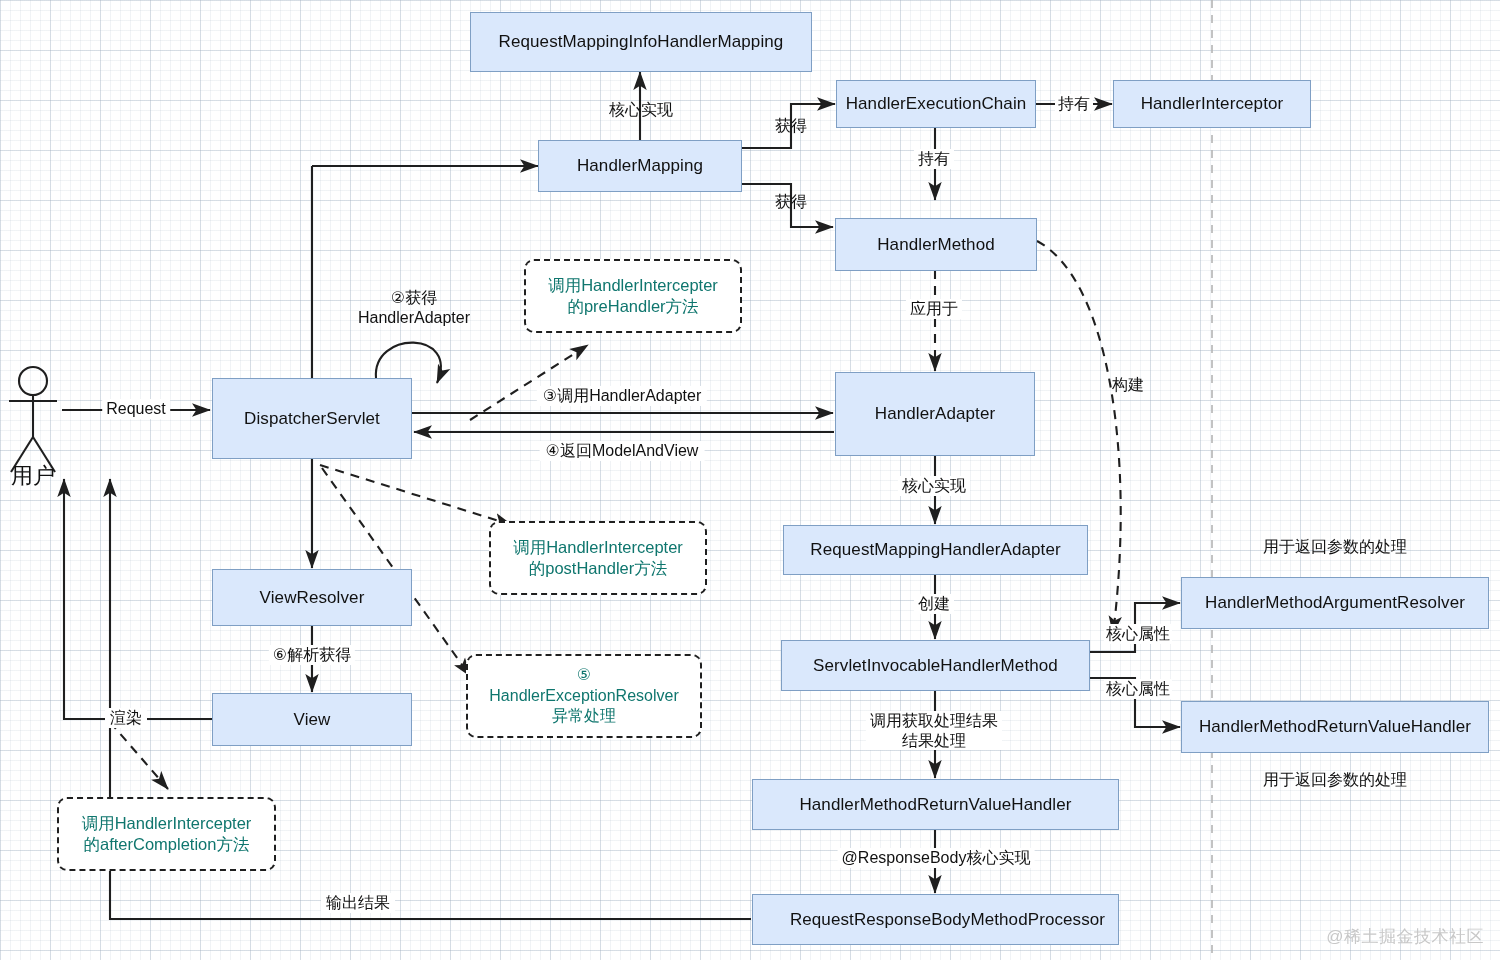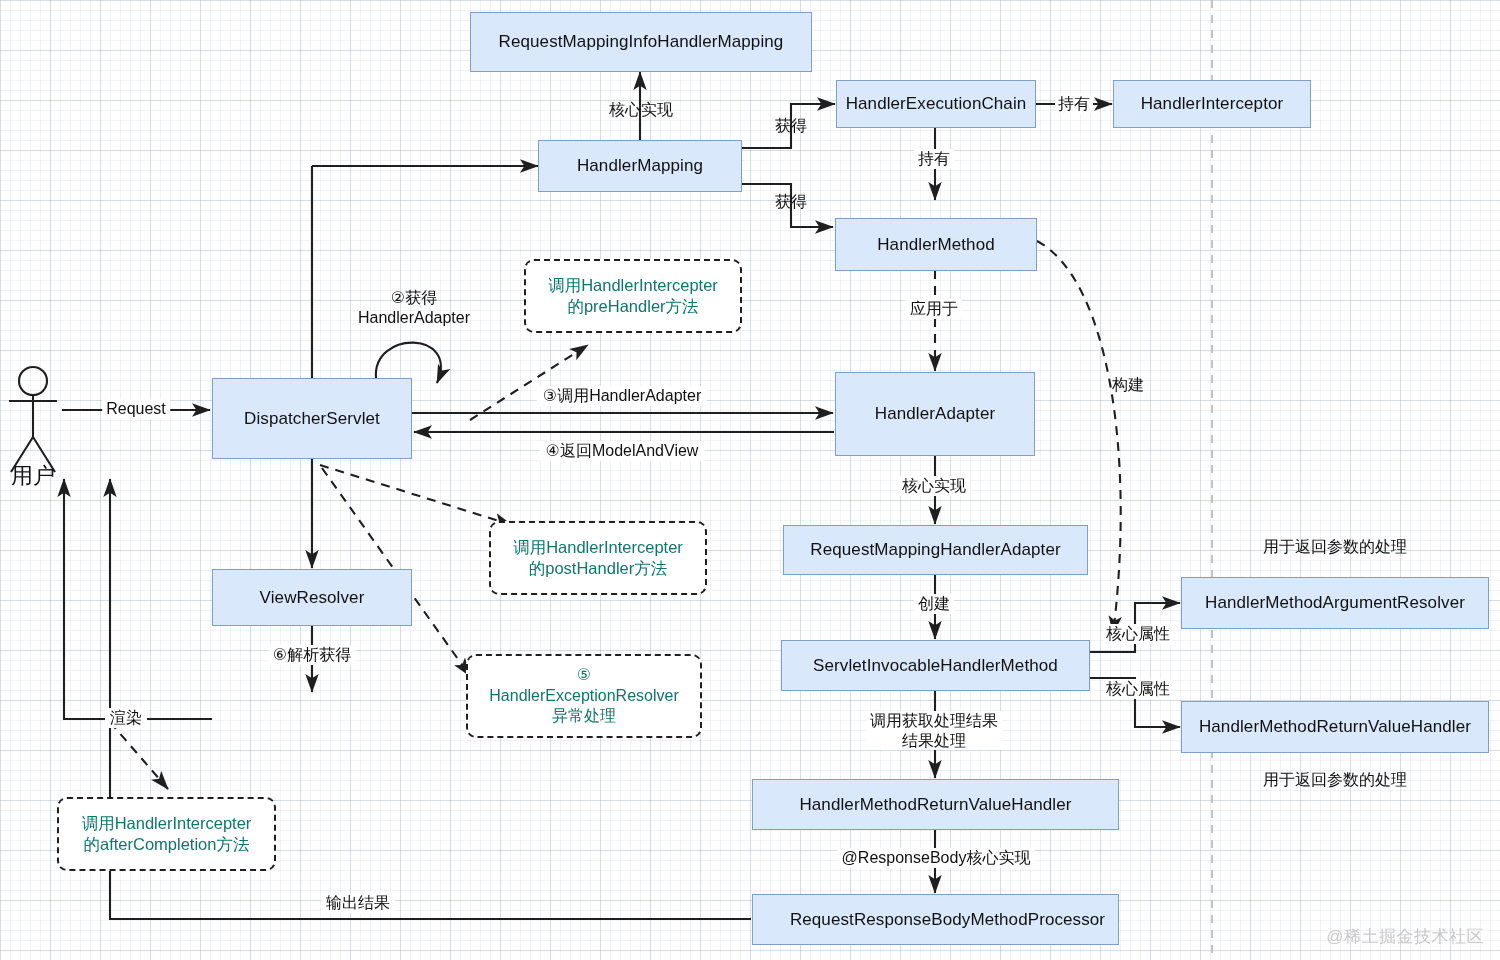--- a/index.html
+++ b/index.html
@@ -216,20 +216,23 @@
   </div>
 
   <div class="node" style="left:1181px; top:701px; width:308px; height:52px;">
     <span>HandlerMethodReturnValueHandler</span>
   </div>
 
   <div class="node" style="left:212px; top:569px; width:200px; height:57px;">
     <span>ViewResolver</span>
   </div>
 
+  <div class="node" style="left:212px; top:693px; width:200px; height:53px;">
+    <span>View</span>
+  </div>
 
   <div class="note" style="left:524px; top:259px; width:218px; height:74px;">
     <span>调用HandlerIntercepter</span>
     <span>的preHandler方法</span>
   </div>
 
   <div class="note" style="left:489px; top:521px; width:218px; height:74px;">
     <span>调用HandlerIntercepter</span>
     <span>的postHandler方法</span>
   </div>

